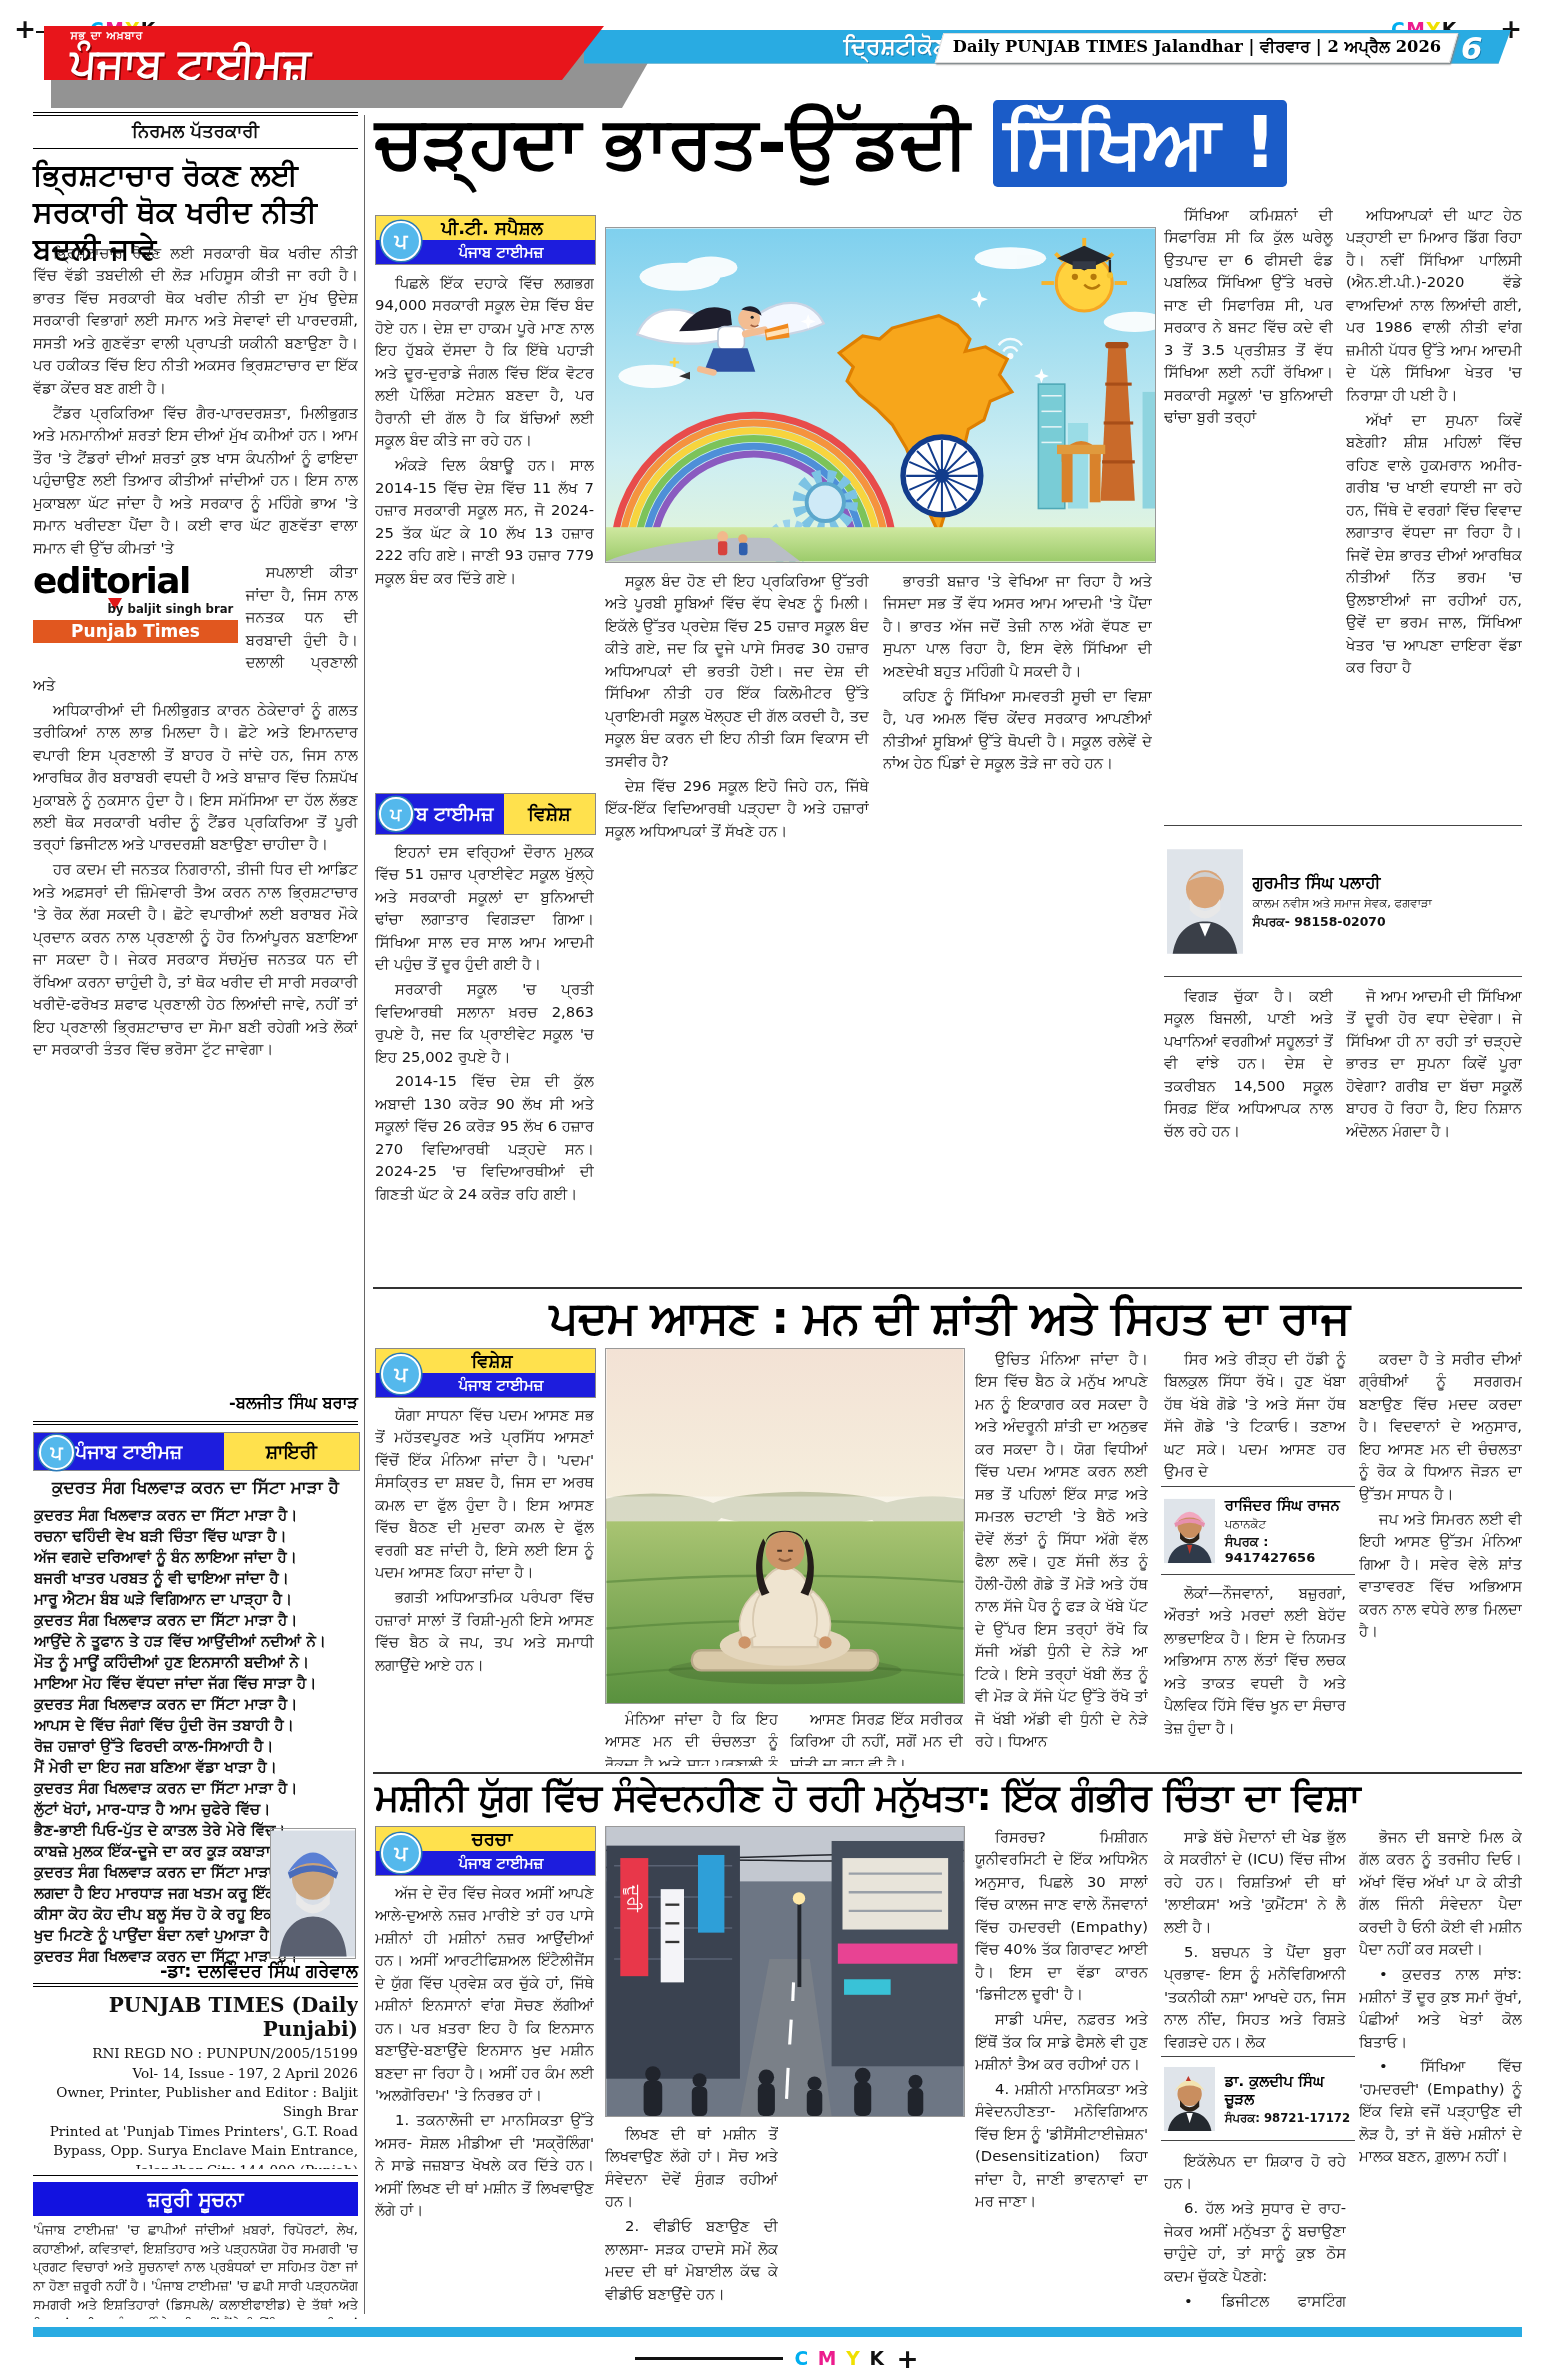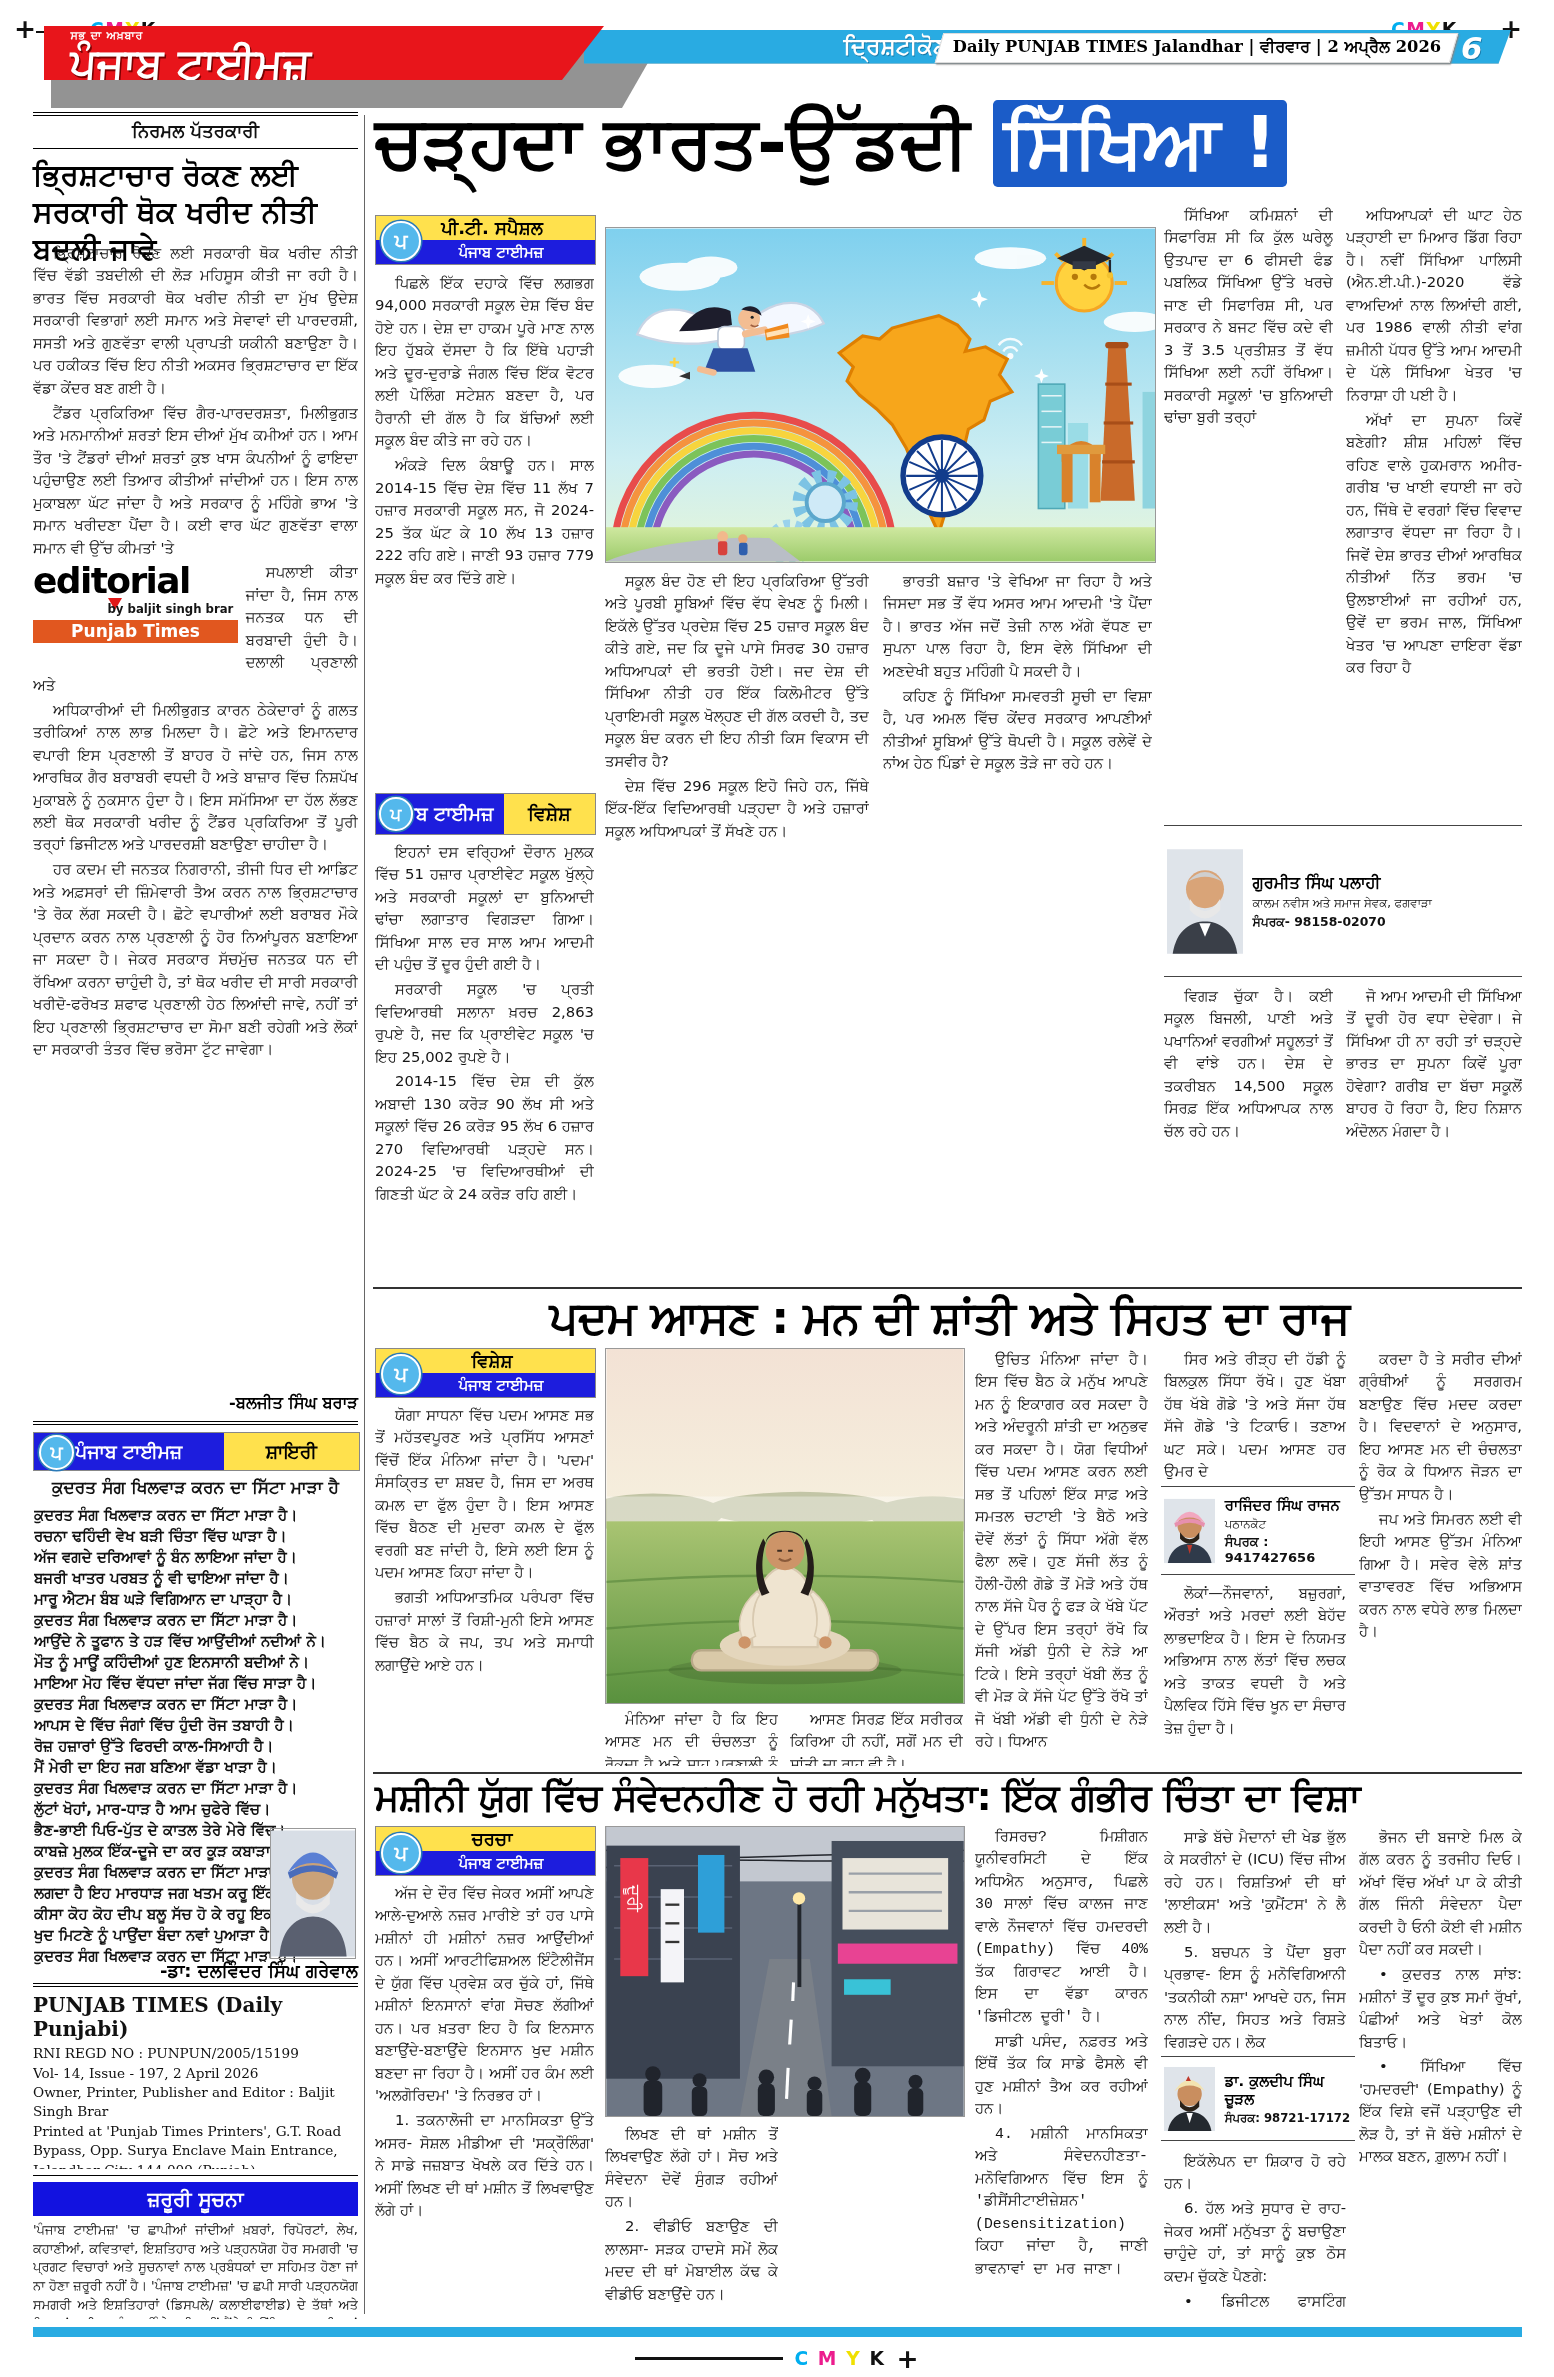--- a/index.html
+++ b/index.html
@@ -51,21 +51,21 @@
   .authbox .nm{font-weight:800;font-size:16.3px;color:#000;line-height:1.2;}
   .authbox .rl{font-size:11.7px;line-height:1.25;margin-top:3.1px;}
   .authbox .ct{font-size:12.4px;font-weight:bold;margin-top:3.1px;}
   
   .edlogo{float:left;width:205px;height:90px;margin:3.1px 7.8px 3.1px 0;position:relative;}
   .edlogo .word{font-weight:800;font-size:36px;letter-spacing:-1.6px;color:#000;line-height:34px;}
   .edlogo .tri{position:absolute;left:75px;top:34px;width:0;height:0;border-left:7.8px solid transparent;border-right:7.8px solid transparent;border-top:12.4px solid #e01818;}
   .edlogo .by{position:absolute;right:4.7px;top:37px;font-weight:bold;font-size:11.7px;}
   .edlogo .bar{position:absolute;left:0;top:56px;width:100%;height:23px;background:#e1571f;color:#fff;font-weight:800;font-size:17px;display:flex;align-items:center;justify-content:center;}
   
-  .imprint{font-family:"DejaVu Serif",serif;text-align:left;}
+  .imprint{font-family:"DejaVu Serif",serif;text-align:right;}
   .imprint .t{font-size:20px;font-weight:bold;margin-bottom:3.1px;}
   .imprint p{margin:0;font-size:13.6px;line-height:19.4px;}
   
   .notice-head{background:#1212e0;color:#fff;font-weight:800;font-size:20px;display:flex;align-items:center;justify-content:center;}
   .notice-body{font-size:13px;line-height:18.7px;text-align:justify;}
   img,svg{display:block;}
   .photo-frame{position:absolute;overflow:hidden;border:0.8px solid #999;}
 </style>
 </head>
 <body>
@@ -545,21 +545,21 @@
           <rect x="388" y="336" width="20" height="36" rx="7"></rect>
       </g>
     </svg>
   </div>
 
   <div class="col" style="left:605px;top:2123px;width:173px;height:190px;">
       <p>ਲਿਖਣ ਦੀ ਥਾਂ ਮਸ਼ੀਨ ਤੋਂ ਲਿਖਵਾਉਣ ਲੱਗੇ ਹਾਂ। ਸੋਚ ਅਤੇ ਸੰਵੇਦਨਾ ਦੋਵੇਂ ਸੁੰਗੜ ਰਹੀਆਂ ਹਨ।</p>
       <p>2. ਵੀਡੀਓ ਬਣਾਉਣ ਦੀ ਲਾਲਸਾ- ਸੜਕ ਹਾਦਸੇ ਸਮੇਂ ਲੋਕ ਮਦਦ ਦੀ ਥਾਂ ਮੋਬਾਈਲ ਕੱਢ ਕੇ ਵੀਡੀਓ ਬਣਾਉਂਦੇ ਹਨ।</p>
     </div>
 
-  <div class="col" style="left:975px;top:1826px;width:173px;height:487px;font-family:Liberation Mono, monospace;">
+  <div class="col" style="left:975px;top:1826px;width:173px;height:487px;">
       <p>ਰਿਸਰਚ? ਮਿਸ਼ੀਗਨ ਯੂਨੀਵਰਸਿਟੀ ਦੇ ਇੱਕ ਅਧਿਐਨ ਅਨੁਸਾਰ, ਪਿਛਲੇ 30 ਸਾਲਾਂ ਵਿੱਚ ਕਾਲਜ ਜਾਣ ਵਾਲੇ ਨੌਜਵਾਨਾਂ ਵਿੱਚ ਹਮਦਰਦੀ (Empathy) ਵਿੱਚ 40% ਤੱਕ ਗਿਰਾਵਟ ਆਈ ਹੈ। ਇਸ ਦਾ ਵੱਡਾ ਕਾਰਨ 'ਡਿਜੀਟਲ ਦੂਰੀ' ਹੈ।</p>
       <p>ਸਾਡੀ ਪਸੰਦ, ਨਫ਼ਰਤ ਅਤੇ ਇੱਥੋਂ ਤੱਕ ਕਿ ਸਾਡੇ ਫੈਸਲੇ ਵੀ ਹੁਣ ਮਸ਼ੀਨਾਂ ਤੈਅ ਕਰ ਰਹੀਆਂ ਹਨ।</p>
       <p>4. ਮਸ਼ੀਨੀ ਮਾਨਸਿਕਤਾ ਅਤੇ ਸੰਵੇਦਨਹੀਣਤਾ- ਮਨੋਵਿਗਿਆਨ ਵਿੱਚ ਇਸ ਨੂੰ 'ਡੀਸੈਂਸੀਟਾਈਜ਼ੇਸ਼ਨ' (Desensitization) ਕਿਹਾ ਜਾਂਦਾ ਹੈ, ਜਾਣੀ ਭਾਵਨਾਵਾਂ ਦਾ ਮਰ ਜਾਣਾ।</p>
     </div>
   <div class="col" style="left:1164px;top:1826px;width:182px;height:224px;">
       <p>ਸਾਡੇ ਬੱਚੇ ਮੈਦਾਨਾਂ ਦੀ ਖੇਡ ਭੁੱਲ ਕੇ ਸਕਰੀਨਾਂ ਦੇ (ICU) ਵਿੱਚ ਜੀਅ ਰਹੇ ਹਨ। ਰਿਸ਼ਤਿਆਂ ਦੀ ਥਾਂ 'ਲਾਈਕਸ' ਅਤੇ 'ਕੁਮੈਂਟਸ' ਨੇ ਲੈ ਲਈ ਹੈ।</p>
       <p>5. ਬਚਪਨ ਤੇ ਪੈਂਦਾ ਬੁਰਾ ਪ੍ਰਭਾਵ- ਇਸ ਨੂੰ ਮਨੋਵਿਗਿਆਨੀ 'ਤਕਨੀਕੀ ਨਸ਼ਾ' ਆਖਦੇ ਹਨ, ਜਿਸ ਨਾਲ ਨੀਂਦ, ਸਿਹਤ ਅਤੇ ਰਿਸ਼ਤੇ ਵਿਗੜਦੇ ਹਨ। ਲੋਕ</p>
     </div>
 
   <div class="authbox" style="left:1161px;top:2056px;width:194px;height:85px;">

